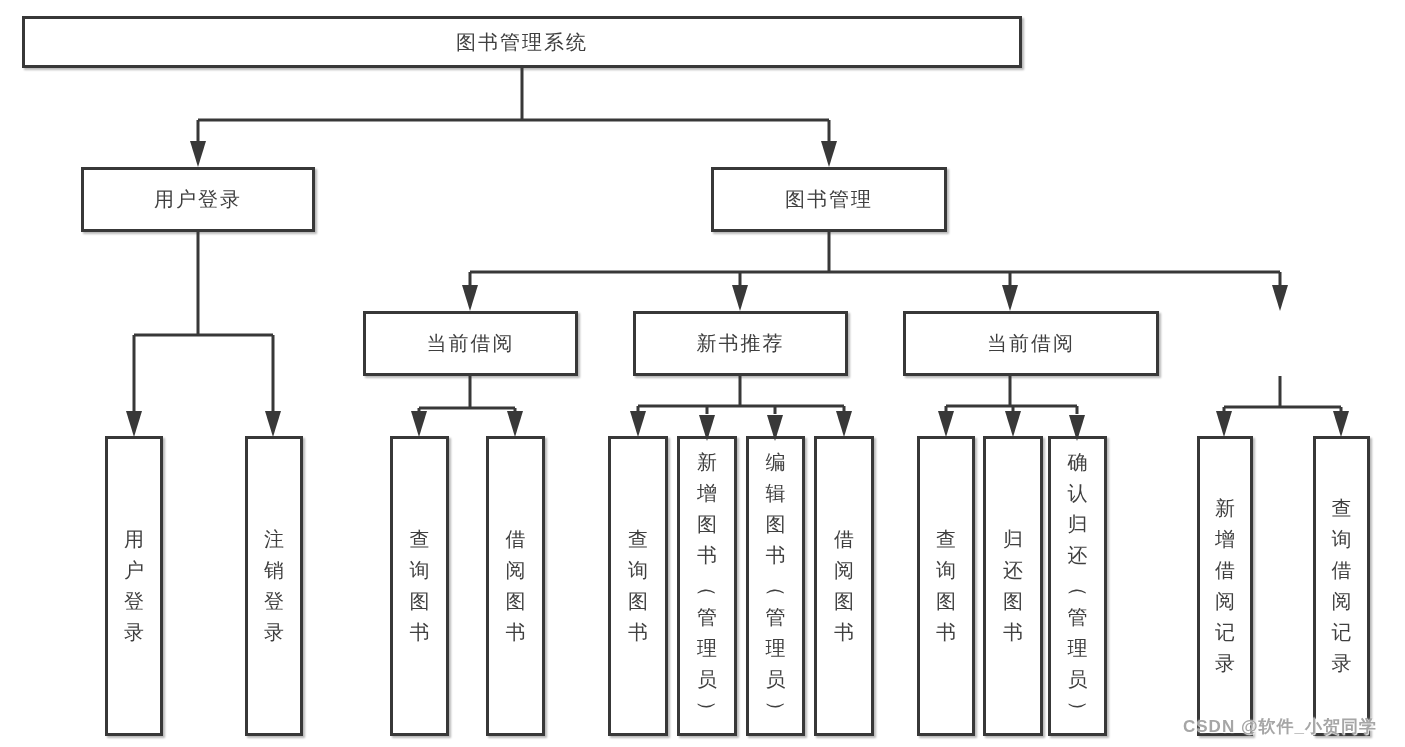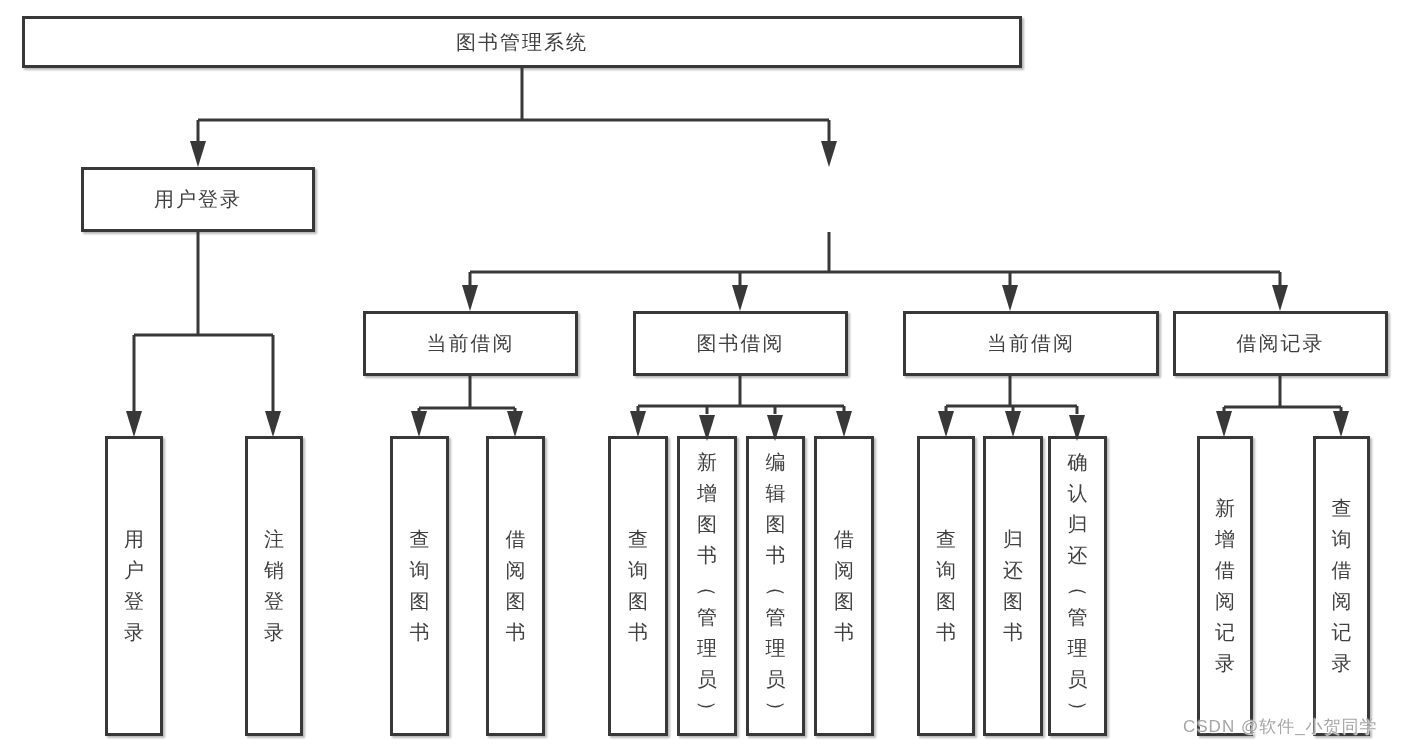--- a/index.html
+++ b/index.html
@@ -32,20 +32,21 @@
   .box.v .vtext{display:flex;flex-direction:column;justify-content:center;align-items:center;height:100%;}
   .vchar{display:block;height:31px;line-height:31px;width:100%;text-align:center;}
   .vchar.rot{transform:rotate(90deg);}
   .watermark{
     position:absolute;z-index:10;
     left:1183px;top:715px;
     font-size:17px;letter-spacing:1px;
     color:var(--watermark);
     text-shadow:0 0 2px #fff,1px 1px 1px rgba(255,255,255,.9);
     white-space:nowrap;
+    font-weight:bold;
   }
 </style>
 </head>
 <body>
 
 <div class="canvas">
 
   <svg class="wires" width="1405" height="747" viewBox="0 0 1405 747">
 
     <path d="M522 68 V120 M198 120 H829 M198 120 V144 M829 120 V144"></path>
@@ -82,32 +83,32 @@
     <polygon points="1341,437 1333,411 1349,411"></polygon>
   </svg>
 
   <div class="box h" style="left:22px;top:16px;width:1000px;height:52px">
     <span>图书管理系统</span>
   </div>
 
   <div class="box h" style="left:81px;top:167px;width:234px;height:65px">
     <span>用户登录</span>
   </div>
+  <div class="box h" style="left:711px;top:167px;width:236px;height:65px">
+    <span>图书管理</span>
+  </div>
 
   <div class="box h" style="left:363px;top:311px;width:215px;height:65px">
     <span>当前借阅</span>
   </div>
   <div class="box h" style="left:633px;top:311px;width:215px;height:65px">
-    <span>图书借阅</span>
+    <span>新书推荐</span>
   </div>
   <div class="box h" style="left:903px;top:311px;width:256px;height:65px">
     <span>当前借阅</span>
-  </div>
-  <div class="box h" style="left:1173px;top:311px;width:215px;height:65px">
-    <span>借阅记录</span>
   </div>
 
   <div class="box v" style="left:105px;width:58px">
     <span class="vtext">
         <span class="vchar">用</span>
         <span class="vchar">户</span>
         <span class="vchar">登</span>
         <span class="vchar">录</span>
       </span>
   </div>

